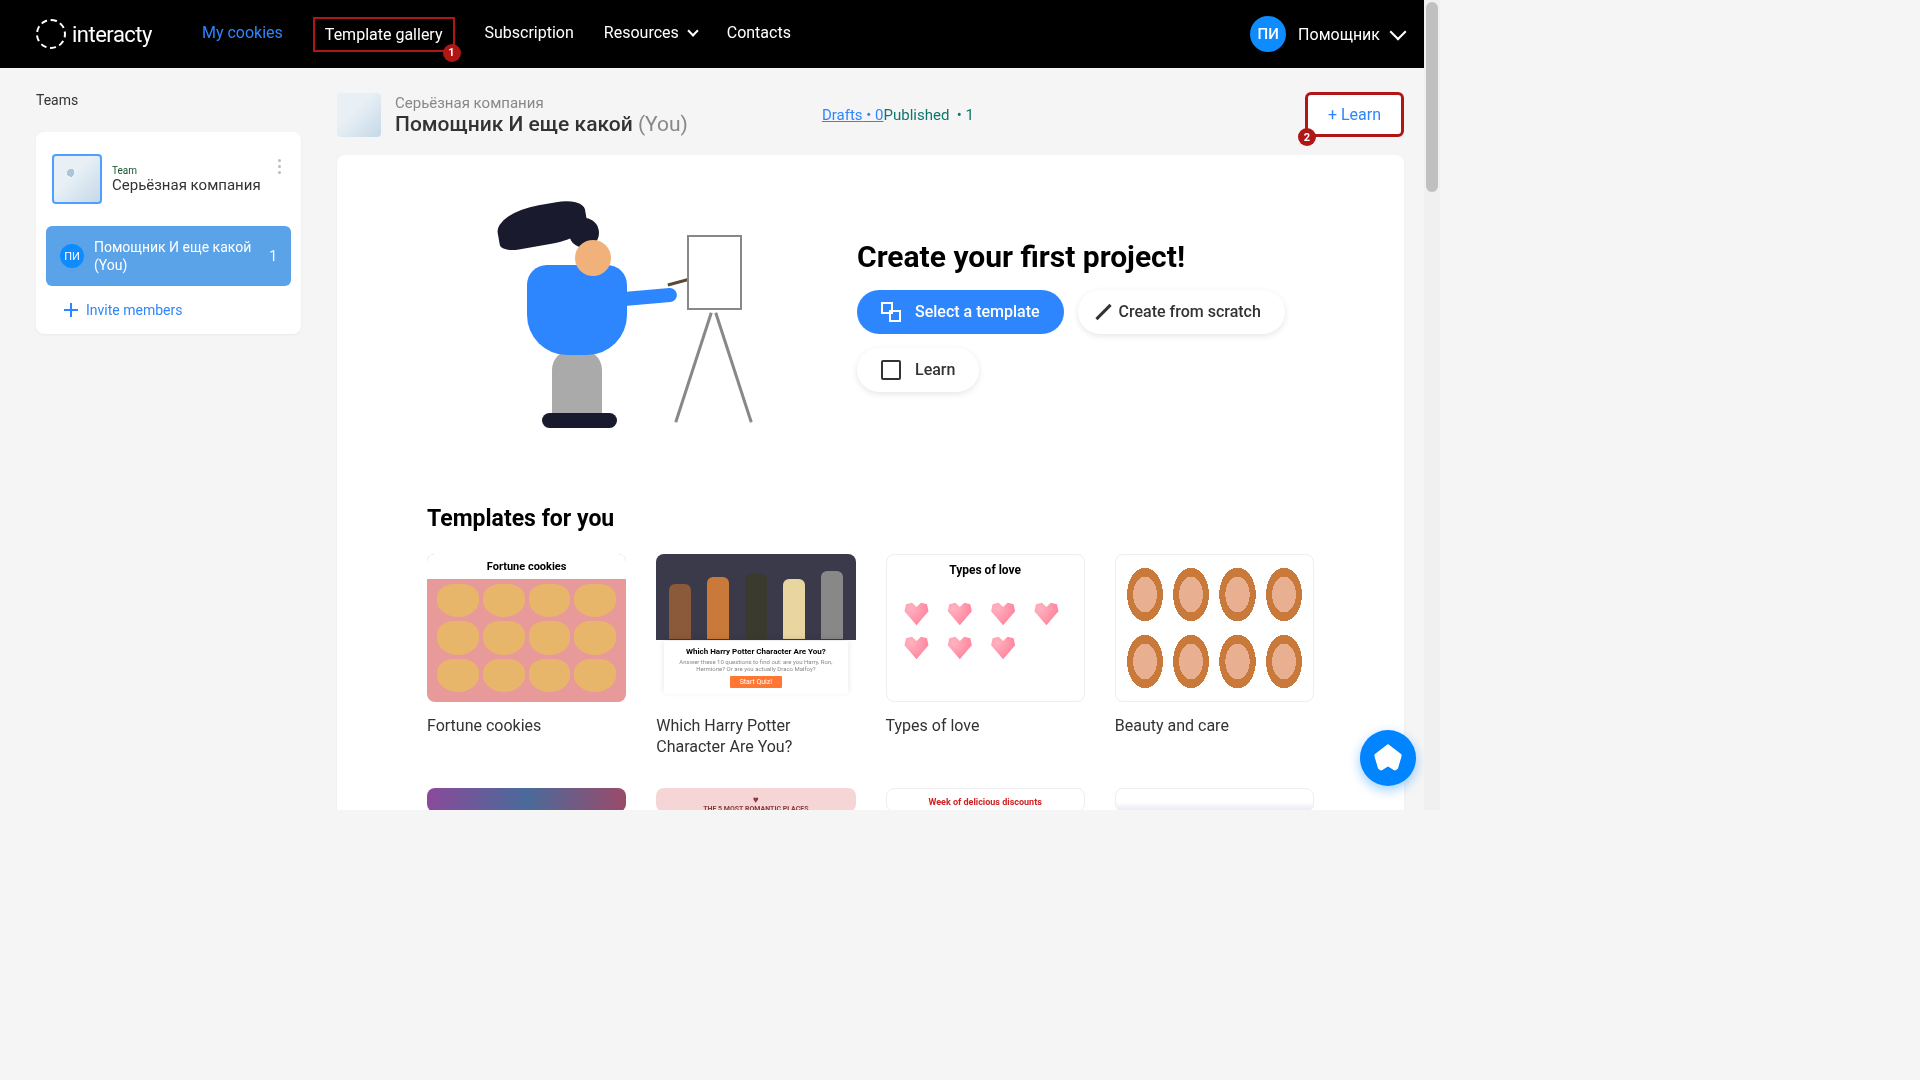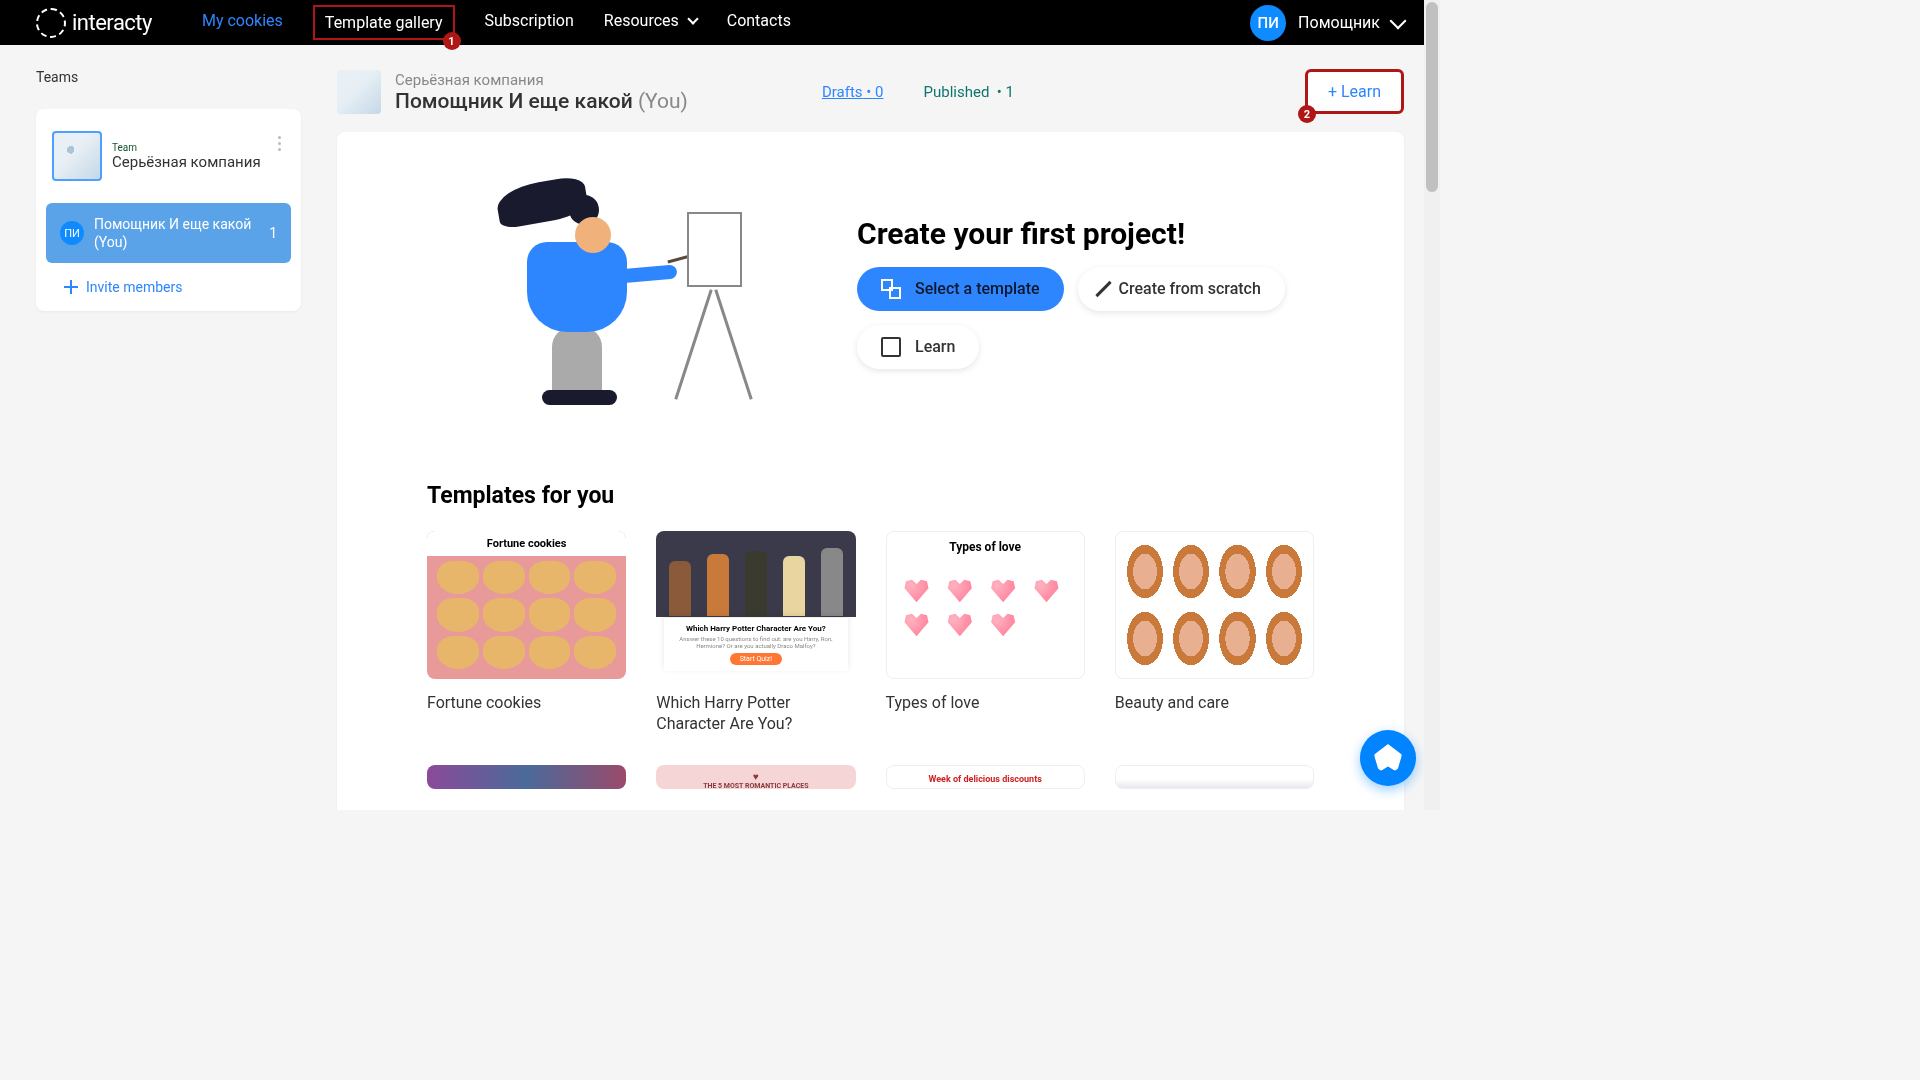--- a/index.html
+++ b/index.html
@@ -8,21 +8,21 @@
       background: #f5f5f5;
       width: 1440px;
       height: 810px;
       overflow: hidden;
       position: relative;
     }
     
     
     .header {
       background: #000;
-      height: 45px;
+      height: 68px;
       display: flex;
       align-items: center;
       padding: 0 36px;
     }
     .logo {
       display: flex;
       align-items: center;
       gap: 6px;
       margin-right: 50px;
     }
@@ -226,21 +226,20 @@
       height: 44px;
       border-radius: 4px;
       background: linear-gradient(135deg, #e8f0f5 40%, #c5d8e8 100%);
     }
     .header-text { }
     .header-company { font-size: 15px; color: #888; }
     .header-user { font-size: 21px; color: #333; font-weight: 500; }
     .header-you { color: #888; font-weight: 400; }
     .header-stats {
       display: flex;
-      gap: 40px;
       margin-left: 120px;
     }
     .stat { font-size: 15px; color: #0f766e; }
     .stat.drafts { color: #2e86ff; text-decoration: underline; }
     .create-btn {
       margin-left: auto;
       border: 3px solid #b01616;
       padding: 10px 20px;
       color: #2e86ff;
       font-size: 16px;
@@ -371,21 +370,21 @@
     .btn {
       display: inline-flex;
       align-items: center;
       gap: 14px;
       padding: 12px 24px;
       border-radius: 24px;
       font-size: 16px;
       font-weight: 500;
       cursor: pointer;
     }
-    .btn-primary { background: #2e86ff; color: #0f172a; }
+    .btn-primary { background: #2e86ff; color: #ffffff; }
     .btn-secondary { background: #fff; color: #333; box-shadow: 0 2px 6px rgba(0,0,0,0.1); }
     .icon-templates, .icon-pencil, .icon-learn { width: 20px; height: 20px; display: inline-block; }
     .icon-templates { position: relative; }
     .icon-templates::before, .icon-templates::after {
       content: ''; position: absolute; width: 8px; height: 8px; border: 2px solid #fff;
     }
     .icon-templates::before { top: 0; left: 0; }
     .icon-templates::after { bottom: 0; right: 0; }
     .icon-pencil {
       width: 3px; height: 20px; background: #333; transform: rotate(45deg);
@@ -452,21 +451,21 @@
       padding: 6px;
       text-align: center;
       font-size: 8px;
       box-shadow: 0 -2px 6px rgba(0,0,0,0.1);
     }
     .harry-btn {
       display: inline-block;
       background: #ff7733;
       color: #fff;
       padding: 2px 10px;
-      border-radius: 6px;
+      border-radius: 1px;
       font-size: 7px;
       margin-top: 4px;
     }
     
     .tpl-love { background: #fff; border: 1px solid #eee; }
     .tpl-love::before {
       content: 'Types of love';
       position: absolute;
       top: 8px; left: 0; right: 0;
       text-align: center;

